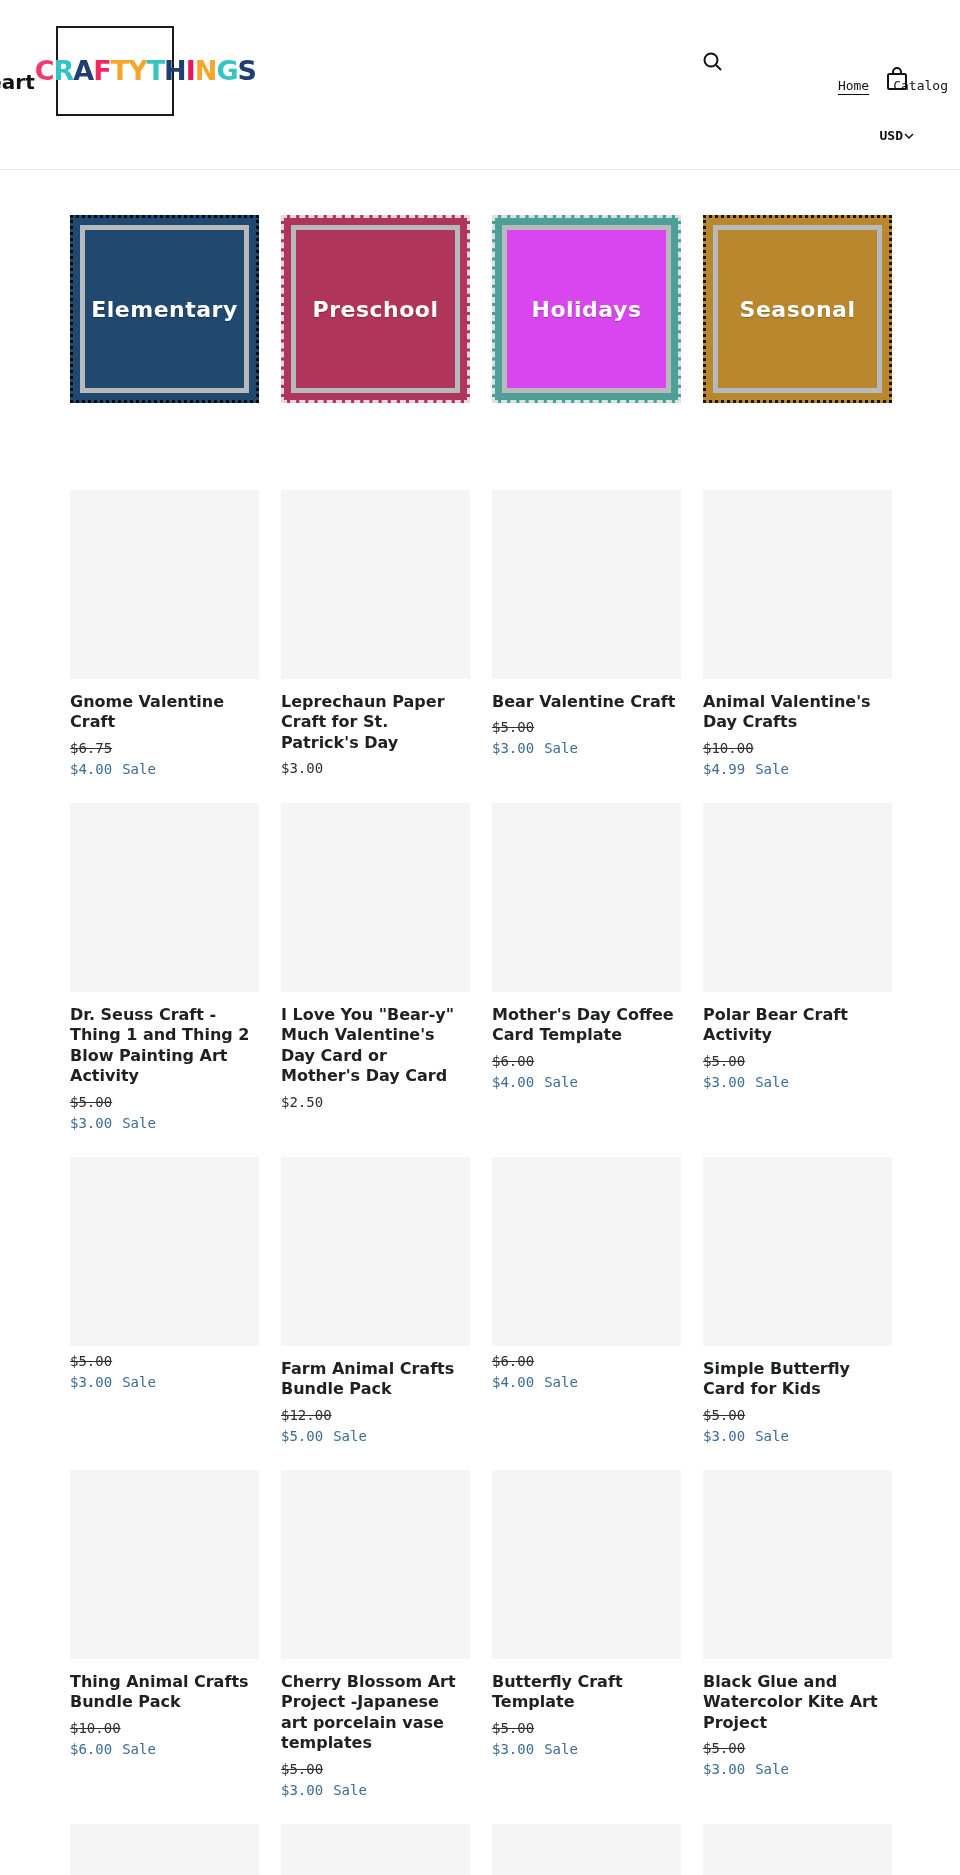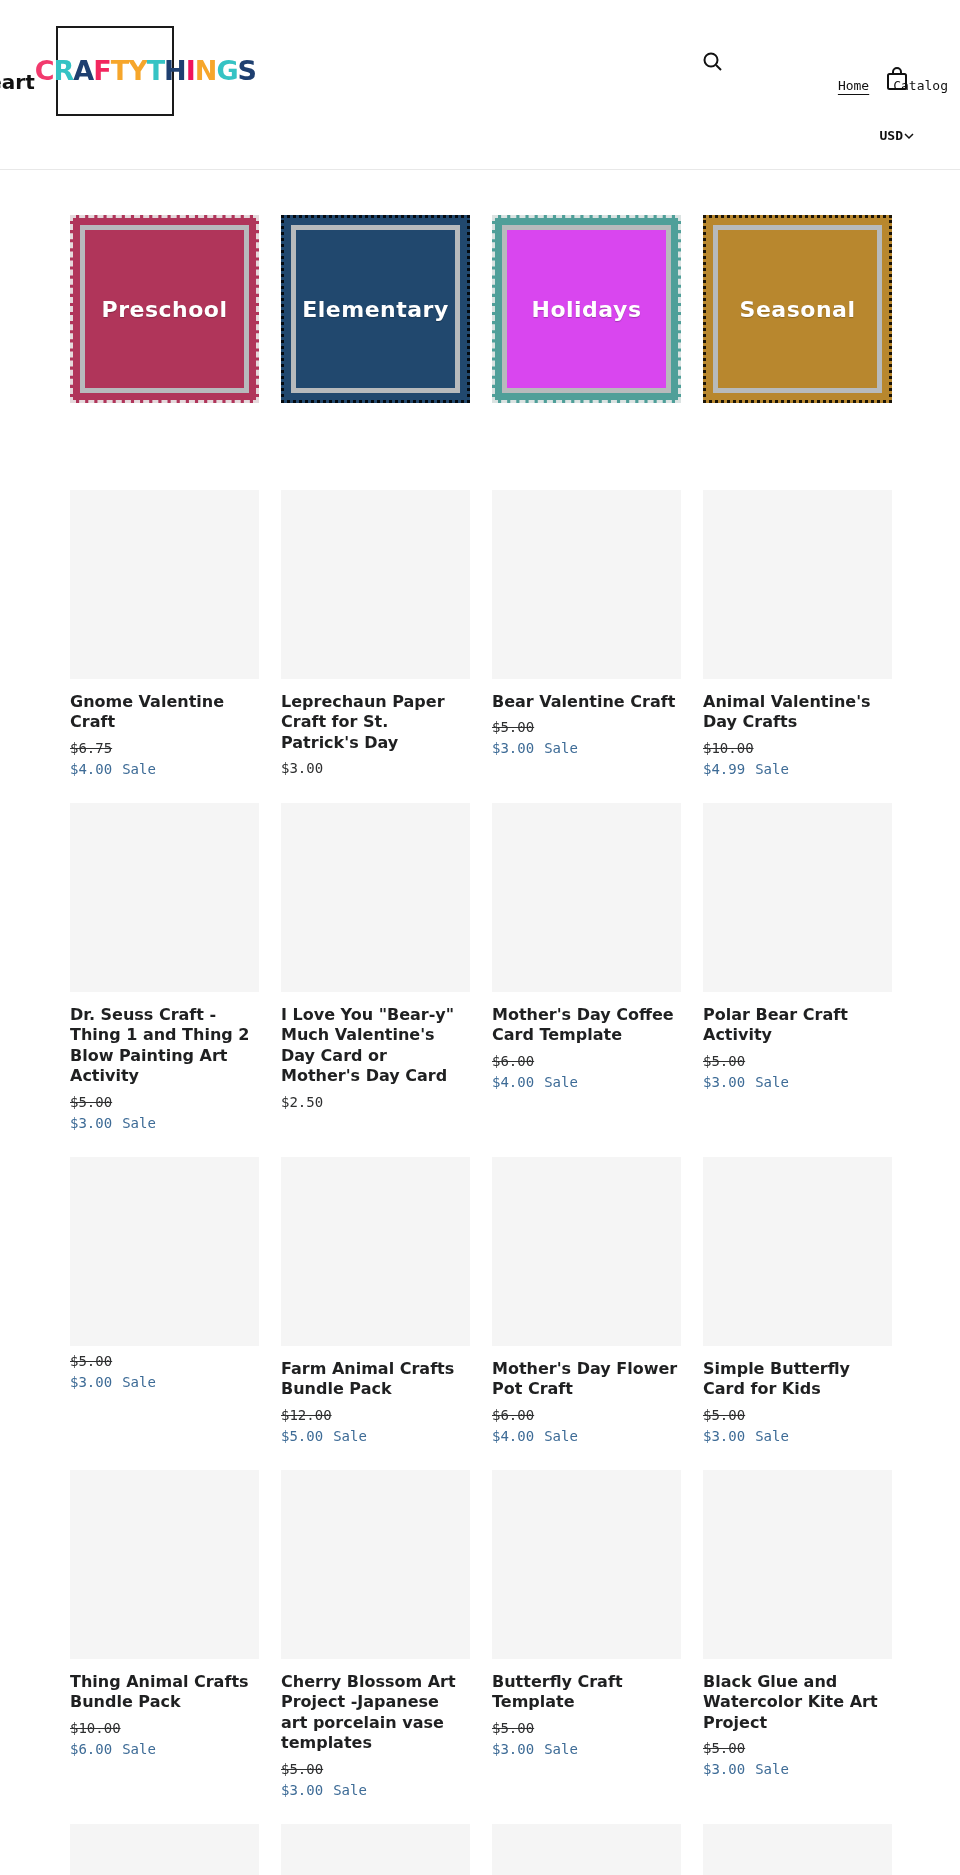--- a/index.html
+++ b/index.html
@@ -83,30 +83,30 @@
       <span>USD</span>
       <svg width="10" height="8" viewBox="0 0 10 8">
         <polyline points="1,2 5,6 9,2" fill="none" stroke="#111" stroke-width="1.5"></polyline>
       </svg>
     </button>
   </div>
 </header>
 
 <main>
   <section class="tiles" id="collection-tiles">
+      <div class="tile dotted-dark" style="background: rgb(33, 72, 110);">
+        <div class="tile-inner" style="background: rgb(33, 72, 110);">
+          <span class="tile-label">Elementary</span>
+        </div>
+      </div>
       <div class="tile scalloped-light" style="background: rgb(176, 53, 90);">
         <div class="tile-inner" style="background: rgb(176, 53, 90);">
           <span class="tile-label">Preschool</span>
         </div>
       </div>
-      <div class="tile dotted-dark" style="background: rgb(33, 72, 110);">
-        <div class="tile-inner" style="background: rgb(33, 72, 110);">
-          <span class="tile-label">Elementary</span>
-        </div>
-      </div>
       <div class="tile scalloped-light" style="background: rgb(79, 159, 153);">
         <div class="tile-inner" style="background: #d946ef;">
           <span class="tile-label">Holidays</span>
         </div>
       </div>
       <div class="tile dotted-dark" style="background: rgb(184, 135, 46);">
         <div class="tile-inner" style="background: rgb(184, 135, 46);">
           <span class="tile-label">Seasonal</span>
         </div>
       </div>
@@ -164,21 +164,20 @@
         <div class="price-line sale"><span>$3.00</span><span class="sale-word">Sale</span></div>
       </div>
       <div class="card">
         <div class="card-img"></div>
         <a class="card-title">Farm Animal Crafts Bundle Pack</a>
         <div class="price-line compare">$12.00</div>
         <div class="price-line sale"><span>$5.00</span><span class="sale-word">Sale</span></div>
       </div>
       <div class="card">
         <div class="card-img"></div>
-        <a class="card-title">Mother's Day Flower Pot Craft</a>
         <div class="price-line compare">$6.00</div>
         <div class="price-line sale"><span>$4.00</span><span class="sale-word">Sale</span></div>
       </div>
       <div class="card">
         <div class="card-img"></div>
         <a class="card-title">Simple Butterfly Card for Kids</a>
         <div class="price-line compare">$5.00</div>
         <div class="price-line sale"><span>$3.00</span><span class="sale-word">Sale</span></div>
       </div>
       <div class="card">

